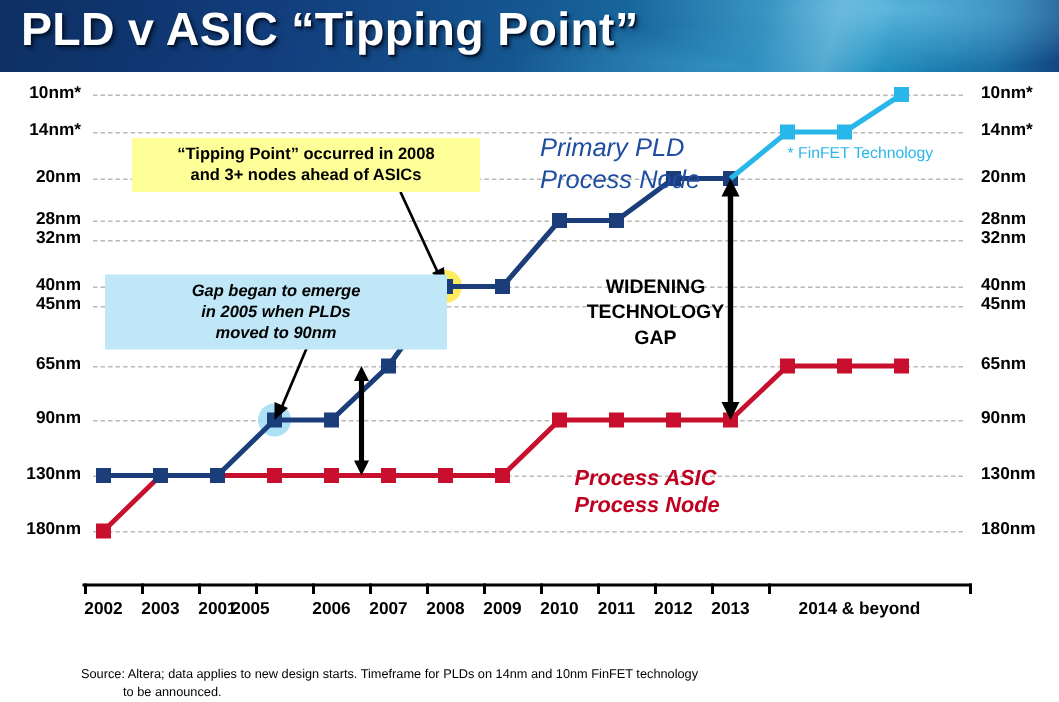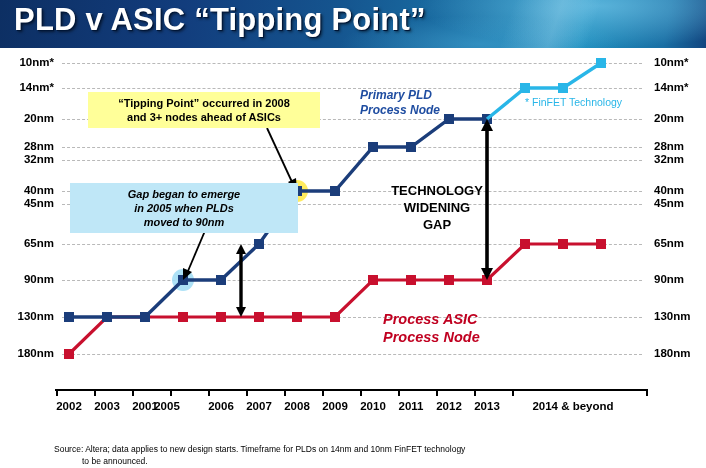--- a/index.html
+++ b/index.html
@@ -65,21 +65,21 @@
   }
   #callout-tipping{
     left:88px;top:92px;width:250px;background:#ffff99;font-style:normal;
   }
   #callout-gap{
     left:70px;top:183px;width:212px;background:#bfe7f7;font-style:italic;
   }
 
   
   #label-pld{
-    position:absolute;left:360px;top:88px;font-size:12px;font-weight:bold;
+    position:absolute;left:360px;top:88px;font-size:17px;font-weight:normal;
     font-style:italic;color:#1f4da1;line-height:1.25;white-space:nowrap;
   }
   #label-asic{
     position:absolute;left:383px;top:310px;font-size:14.5px;font-weight:bold;
     font-style:italic;color:#c00020;line-height:1.25;white-space:nowrap;
   }
   #label-gapmid{
     position:absolute;left:372px;top:183px;width:130px;text-align:center;
     font-size:13px;font-weight:bold;color:#000;line-height:1.3;
   }
@@ -220,22 +220,22 @@
     <div>Primary PLD</div>
     <div>Process Node</div>
   </div>
 
   <div id="label-asic" style="position:absolute;left:321px;top:254px;">
     <div>Process ASIC</div>
     <div>Process Node</div>
   </div>
 
   <div id="label-gapmid" style="position:absolute;left:310px;top:127px;">
+    <div>WIDENING</div>
     <div>TECHNOLOGY</div>
-    <div>WIDENING</div>
     <div>GAP</div>
   </div>
 
   <div id="label-finfet" style="position:absolute;left:463px;top:40px;">* FinFET Technology</div>
 
   <div class="callout" id="callout-tipping" style="position:absolute;left:26px;top:36px;width:232px;">
     <div>“Tipping Point” occurred in 2008</div>
     <div>and 3+ nodes ahead of ASICs</div>
   </div>
 

